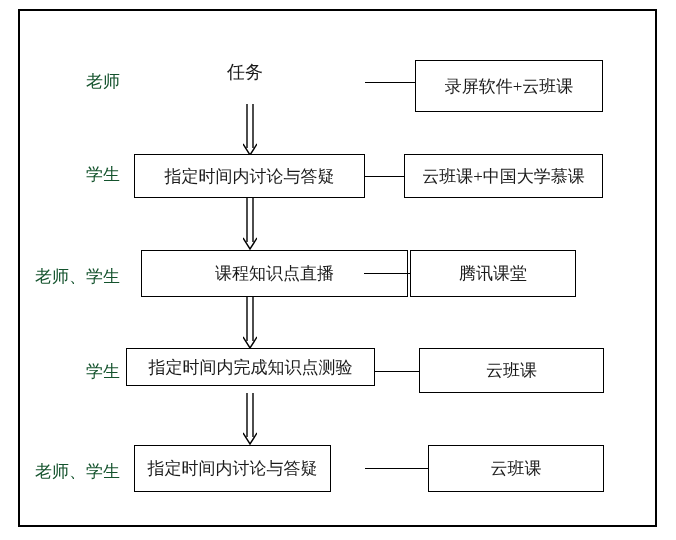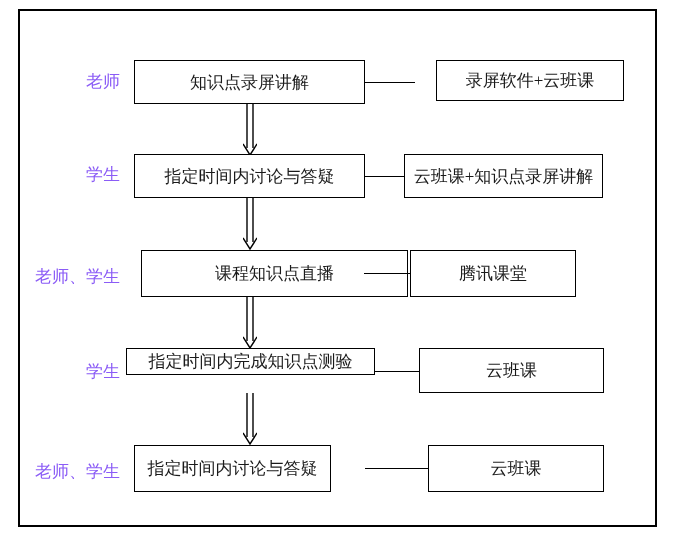--- a/index.html
+++ b/index.html
@@ -37,21 +37,21 @@
     white-space: nowrap;
     margin-top: 41px;
   }
   #header-task  { left: 190px; top: 22px; width: 110px; }
   #header-platform { left: 450px; top: 22px; width: 110px; }
 
   
   .role-label {
     position: absolute;
     font-size: 17px;
-    color: #8b5cf6;
+    color: #14532d;
     text-align: right;
     white-space: nowrap;
     line-height: 1;
   }
 
   
   .box {
     position: absolute;
     border: 1.6px solid #000000;
     box-sizing: border-box;
@@ -83,41 +83,40 @@
 <body>
 
 <div id="canvas">
 
   <div id="outer-frame"></div>
 
   <div class="col-header" id="header-task">任务</div>
 
   <div class="role-label" style="left:20px; top:73px; width:100px;">老师</div>
 
-  <div class="box task-box" style="left:134px; top:60px; width:231px; height:44px;">知识点录屏讲解</div>
 
   <div class="connector-h" style="left:365px; top:82px; width:50px;"></div>
 
-  <div class="box platform-box" style="left:415px; top:60px; width:188px; height:41px;margin-left:21px;">录屏软件+云班课</div>
+  <div class="box platform-box" style="left:415px; top:60px; width:188px; height:52px;">录屏软件+云班课</div>
 
   <div class="arrow-v" style="left:243px; top:104px; height:52px;">
     <svg width="14" height="52" viewBox="0 0 14 52">
       <line x1="4" y1="0" x2="4" y2="44" stroke="#000" stroke-width="1.4"></line>
       <line x1="10" y1="0" x2="10" y2="44" stroke="#000" stroke-width="1.4"></line>
       <polyline points="0,40 7,51 14,40" fill="none" stroke="#000" stroke-width="1.4"></polyline>
     </svg>
   </div>
 
   <div class="role-label" style="left:20px; top:166px; width:100px;">学生</div>
 
   <div class="box task-box" style="left:134px; top:154px; width:231px; height:44px;">指定时间内讨论与答疑</div>
 
   <div class="connector-h" style="left:365px; top:176px; width:39px;"></div>
 
-  <div class="box platform-box" style="left:404px; top:154px; width:199px; height:44px;">云班课+知识点录屏讲解</div>
+  <div class="box platform-box" style="left:404px; top:154px; width:199px; height:44px;">云班课+中国大学慕课</div>
 
   <div class="arrow-v" style="left:243px; top:198px; height:52px;">
     <svg width="14" height="52" viewBox="0 0 14 52">
       <line x1="4" y1="0" x2="4" y2="44" stroke="#000" stroke-width="1.4"></line>
       <line x1="10" y1="0" x2="10" y2="44" stroke="#000" stroke-width="1.4"></line>
       <polyline points="0,40 7,51 14,40" fill="none" stroke="#000" stroke-width="1.4"></polyline>
     </svg>
   </div>
 
   <div class="role-label" style="left:10px; top:268px; width:110px;">老师、学生</div>
@@ -131,21 +130,21 @@
   <div class="arrow-v" style="left:243px; top:297px; height:52px;">
     <svg width="14" height="52" viewBox="0 0 14 52">
       <line x1="4" y1="0" x2="4" y2="44" stroke="#000" stroke-width="1.4"></line>
       <line x1="10" y1="0" x2="10" y2="44" stroke="#000" stroke-width="1.4"></line>
       <polyline points="0,40 7,51 14,40" fill="none" stroke="#000" stroke-width="1.4"></polyline>
     </svg>
   </div>
 
   <div class="role-label" style="left:20px; top:363px; width:100px;">学生</div>
 
-  <div class="box task-box" style="left:126px; top:348px; width:249px; height:27px;">指定时间内完成知识点测验</div>
+  <div class="box task-box" style="left:126px; top:348px; width:249px; height:38px;">指定时间内完成知识点测验</div>
 
   <div class="connector-h" style="left:375px; top:371px; width:44px;"></div>
 
   <div class="box platform-box" style="left:419px; top:348px; width:185px; height:45px;">云班课</div>
 
   <div class="arrow-v" style="left:243px; top:393px; height:52px;">
     <svg width="14" height="52" viewBox="0 0 14 52">
       <line x1="4" y1="0" x2="4" y2="44" stroke="#000" stroke-width="1.4"></line>
       <line x1="10" y1="0" x2="10" y2="44" stroke="#000" stroke-width="1.4"></line>
       <polyline points="0,40 7,51 14,40" fill="none" stroke="#000" stroke-width="1.4"></polyline>

